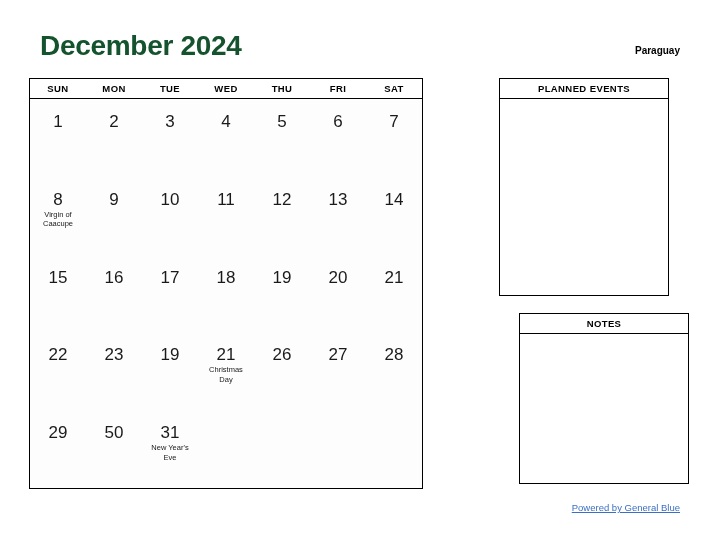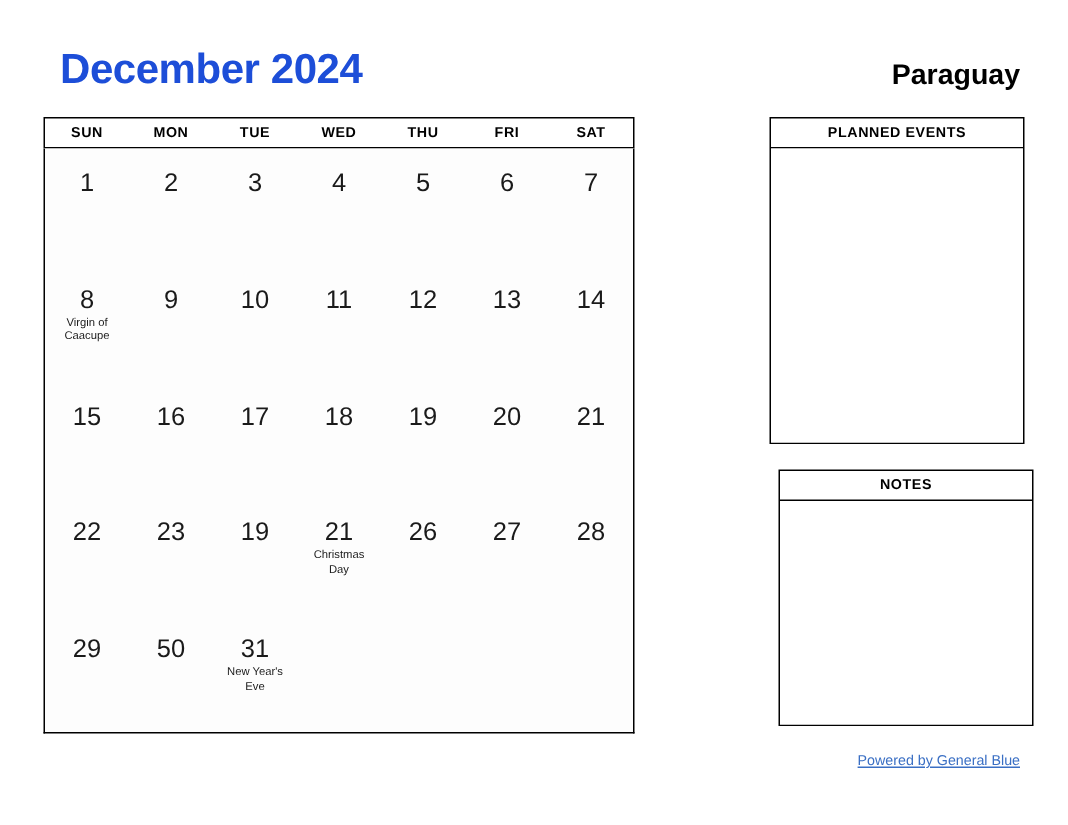--- a/index.html
+++ b/index.html
@@ -32,28 +32,28 @@
     height: 76px;
   }
   .month-title {
     position: absolute;
     left: 40px;
     top: 30px;
     font-size: 28px;
     font-weight: bold;
     letter-spacing: -0.3px;
     line-height: 32px;
-    color: #1d4ed8;
+    color: #14532d;
     white-space: nowrap;
   }
   .country-title {
     position: absolute;
     right: 32px;
     top: 42px;
-    font-size: 19px;
+    font-size: 10px;
     font-weight: bold;
     line-height: 18px;
     color: #000000;
     white-space: nowrap;
   }
 
   
   .calendar {
     position: absolute;
     left: 29px;
@@ -115,21 +115,21 @@
   }
 
   
   .side-panel {
     position: absolute;
     border: 1px solid #000000;
     background: #ffffff;
     box-sizing: border-box;
   }
   .panel-events {
-    left: 513px;
+    left: 499px;
     top: 78px;
     width: 170px;
     height: 218px;
   }
   .panel-notes {
     left: 519px;
     top: 313px;
     width: 170px;
     height: 171px;
   }

